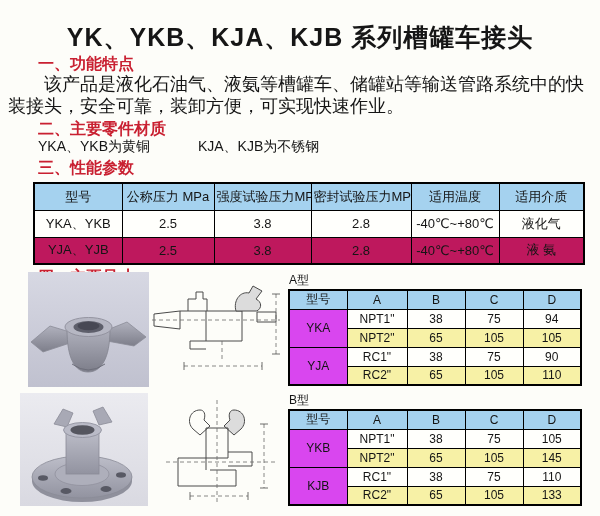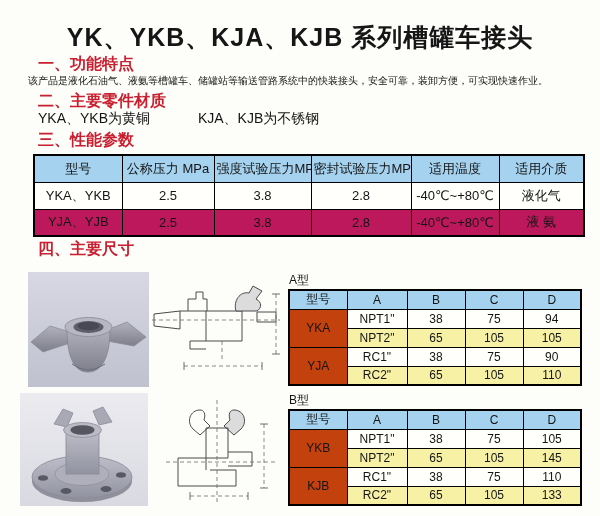--- a/index.html
+++ b/index.html
@@ -11,21 +11,21 @@
   }
   .title {
     text-align:center; font-size:25px; font-weight:bold; letter-spacing:1px;
     padding-top:22px; line-height:30px; color:#161616;
   }
   .sec-heading {
     color:#c92031; font-weight:bold; font-size:16px; line-height:17px;
     margin:3px 0 0 38px;
   }
   .para {
-    font-size:10px; line-height:16px; margin:1px 8px 0 8px; text-indent:2em;
+    font-size:18px; line-height:22px; margin:1px 8px 0 8px; text-indent:2em;
   }
   .materials { font-size:14px; line-height:19px; margin:0 0 0 38px; }
   .materials .m2 { margin-left:44px; }
 
   table { border-collapse:collapse; table-layout:fixed; }
   th, td { border:1px solid #000; text-align:center; vertical-align:middle;
            font-weight:normal; padding:0 2px; overflow:hidden; white-space:nowrap; }
 
   .perf-table { width:550px; margin:6px 0 0 33px; border:2px solid #000; }
   .perf-table th, .perf-table td { font-size:13px; height:27px; }
@@ -35,21 +35,21 @@
 
   .abs { position:absolute; }
   .dim-block { width:260px; }
   .dim-label { font-size:12px; line-height:13px; margin:0 0 2px 1px; color:#151515; }
   .dim-table { width:292px; border:2px solid #000; }
   .dim-table th, .dim-table td { font-size:12px; height:19px; }
   .dim-table thead th { background:#a5d2ef; }
   .dim-table td.model-cell { background:#fffffc; }
   .dim-table tr.w td { background:#fffffc; }
   .dim-table tr.y td { background:#f7f1a6; }
-  .dim-table tr.y td.model-cell, .dim-table tr.w td.model-cell { background:#c2410c; }
+  .dim-table tr.y td.model-cell, .dim-table tr.w td.model-cell { background:#d946ef; }
 
   #photo-a { left:28px; top:272px; }
   #draw-a  { left:150px; top:278px; }
   #table-a { left:288px; top:274px; }
   #photo-b { left:20px;  top:393px; }
   #draw-b  { left:160px; top:396px; }
   #table-b { left:288px; top:394px; }
   svg { display:block; }
 </style>
 </head>

